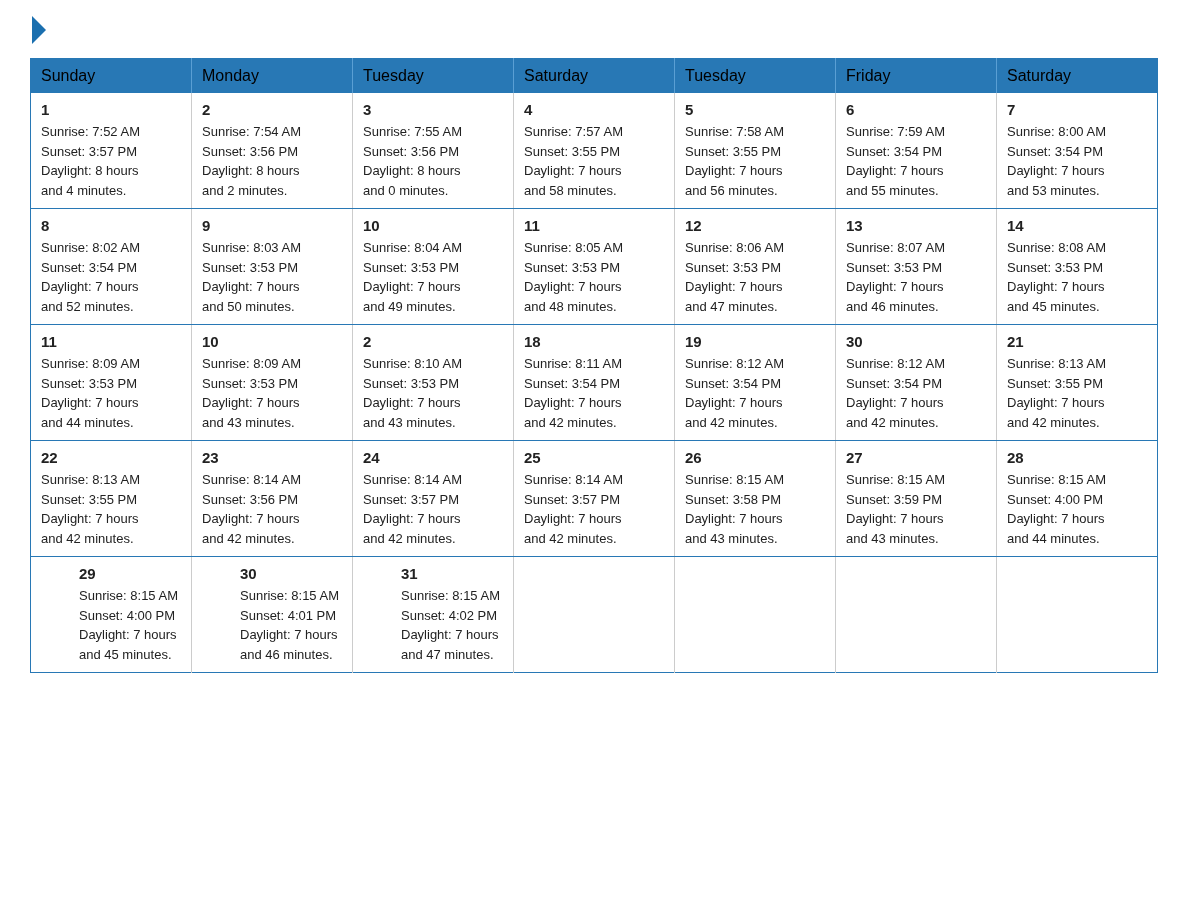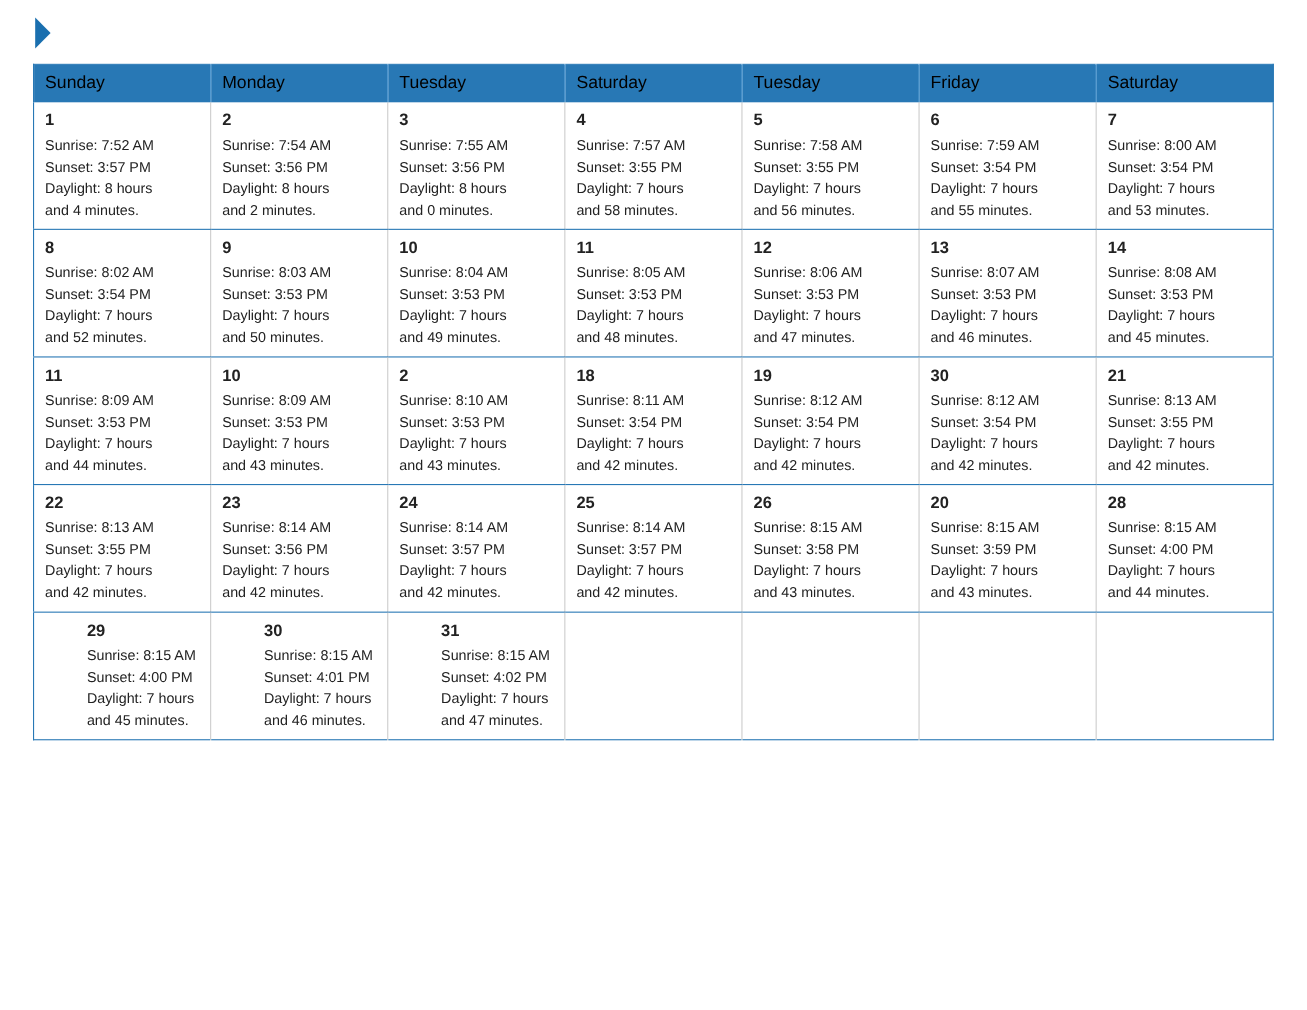--- a/index.html
+++ b/index.html
@@ -245,21 +245,21 @@
         </td>
         <td>
           <span class="day-number">25</span>
 <div class="day-info">Sunrise: 8:14 AM<br>Sunset: 3:57 PM<br>Daylight: 7 hours<br>and 42 minutes.</div>
         </td>
         <td>
           <span class="day-number">26</span>
 <div class="day-info">Sunrise: 8:15 AM<br>Sunset: 3:58 PM<br>Daylight: 7 hours<br>and 43 minutes.</div>
         </td>
         <td>
-          <span class="day-number">20</span>
+          <span class="day-number">27</span>
 <div class="day-info">Sunrise: 8:15 AM<br>Sunset: 3:59 PM<br>Daylight: 7 hours<br>and 43 minutes.</div>
         </td>
         <td>
           <span class="day-number">28</span>
 <div class="day-info">Sunrise: 8:15 AM<br>Sunset: 4:00 PM<br>Daylight: 7 hours<br>and 44 minutes.</div>
         </td>
       </tr>
       <tr>
         <td>
           <span class="day-number">29</span>

